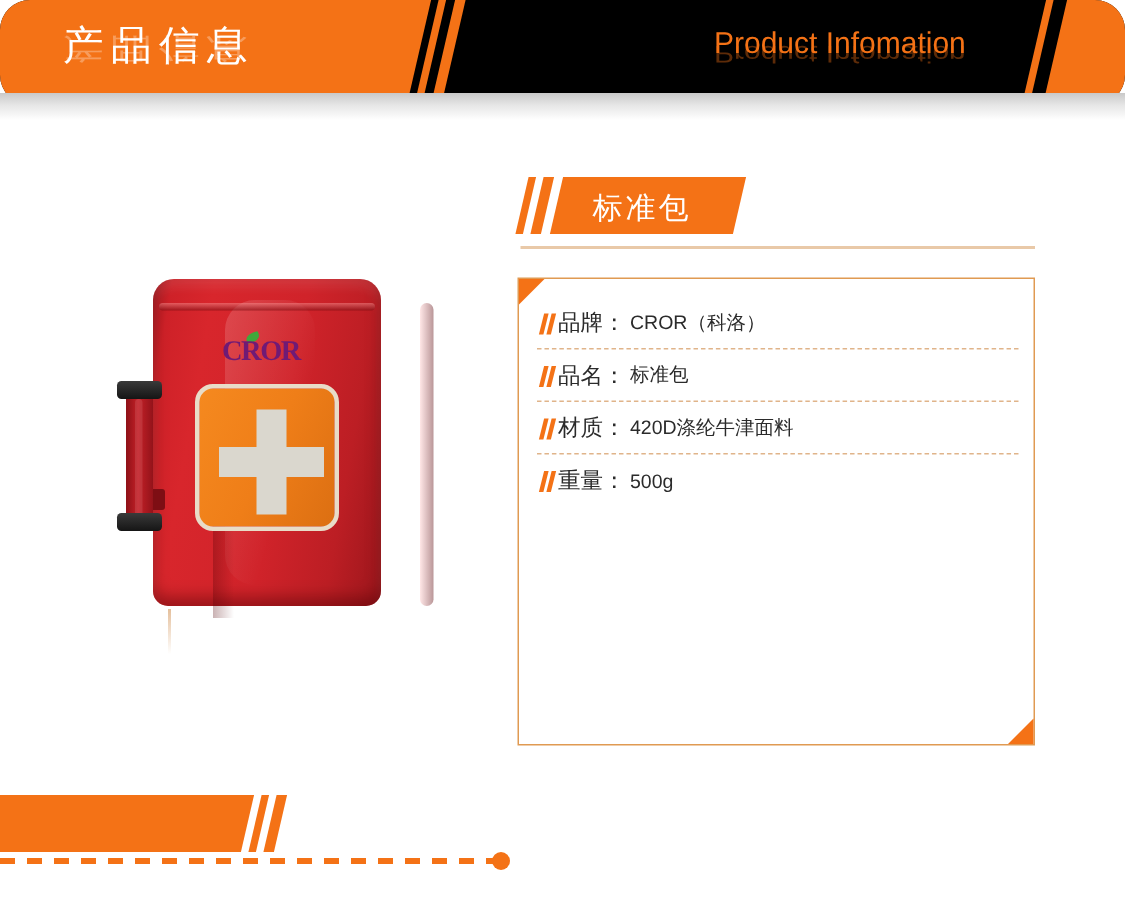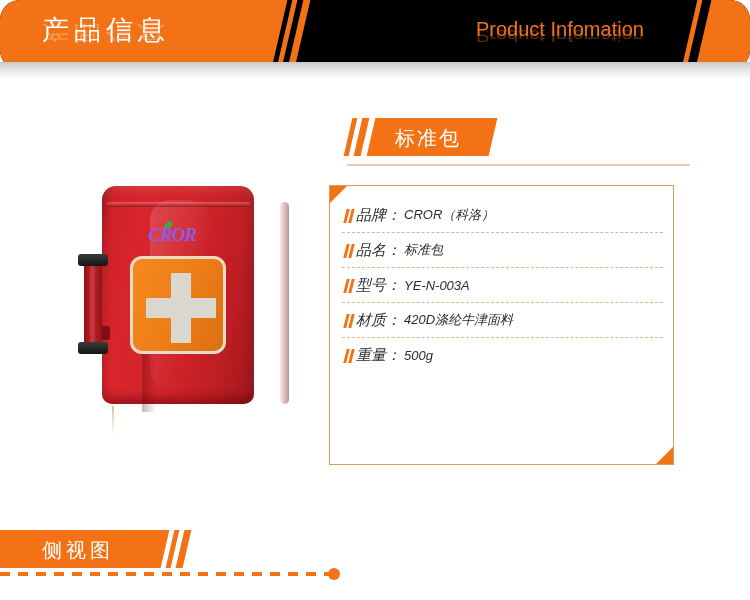--- a/index.html
+++ b/index.html
@@ -140,25 +140,24 @@
   #section-rule {
     position: absolute;
     left: 347px; top: 164px;
     width: 343px; height: 2px;
     background: #E9C9A8;
   }
 
   
   #spec-box {
     position: absolute;
-    left: 329px; top: 185px;
-    width: 345px; height: 280px;
+    left: 345px; top: 185px;
+    width: 345px; height: 312px;
     border: 1px solid #E09A52;
     background: #ffffff;
-    font-style: italic;
   }
   .corner {
     position: absolute;
     width: 0; height: 0;
   }
   .corner.tl {
     left: 0; top: 0;
     border-top: 17px solid #F47216;
     border-right: 17px solid transparent;
   }
@@ -289,25 +288,24 @@
   
   .bag-logo {
     position: absolute;
     left: 86px; top: 44px;
     width: 62px; height: 24px;
   }
   .logo-text {
     position: absolute;
     left: 0; top: 2px;
     font-family: "Liberation Serif", "DejaVu Serif", serif;
-    font-style: italic;
     font-weight: 700;
     font-size: 19px;
     letter-spacing: -1px;
-    color: #8b5cf6;
+    color: #701a75;
     white-space: nowrap;
   }
   .logo-leaf {
     position: absolute;
     left: 16px; top: 0px;
     width: 9px; height: 6px;
     border-radius: 60% 10% 60% 10%;
     background: #3FA93B;
     transform: rotate(-20deg);
   }
@@ -446,28 +444,20 @@
             <i class="i2"></i>
           </span>
           <span class="row-label">品名：</span>
           <span class="row-value">标准包</span>
         </div>
         <div class="spec-row">
           <span class="row-bullet">
             <i class="i1"></i>
             <i class="i2"></i>
           </span>
-          <span class="row-label">型号：</span>
-          <span class="row-value">YE-N-003A</span>
-        </div>
-        <div class="spec-row">
-          <span class="row-bullet">
-            <i class="i1"></i>
-            <i class="i2"></i>
-          </span>
           <span class="row-label">材质：</span>
           <span class="row-value">420D涤纶牛津面料</span>
         </div>
         <div class="spec-row">
           <span class="row-bullet">
             <i class="i1"></i>
             <i class="i2"></i>
           </span>
           <span class="row-label">重量：</span>
           <span class="row-value">500g</span>
@@ -502,18 +492,17 @@
       <div class="strap-loop-b"></div>
     </div>
 
     <div class="img-artifact"></div>
   </div>
 
   <div id="footer">
     <div class="ft-block"></div>
     <div class="ft-slash f1"></div>
     <div class="ft-slash f2"></div>
-    <div class="ft-text">侧视图</div>
     <div class="ft-dots"></div>
     <div class="ft-dot"></div>
   </div>
 
 </div>
 
 </body></html>

